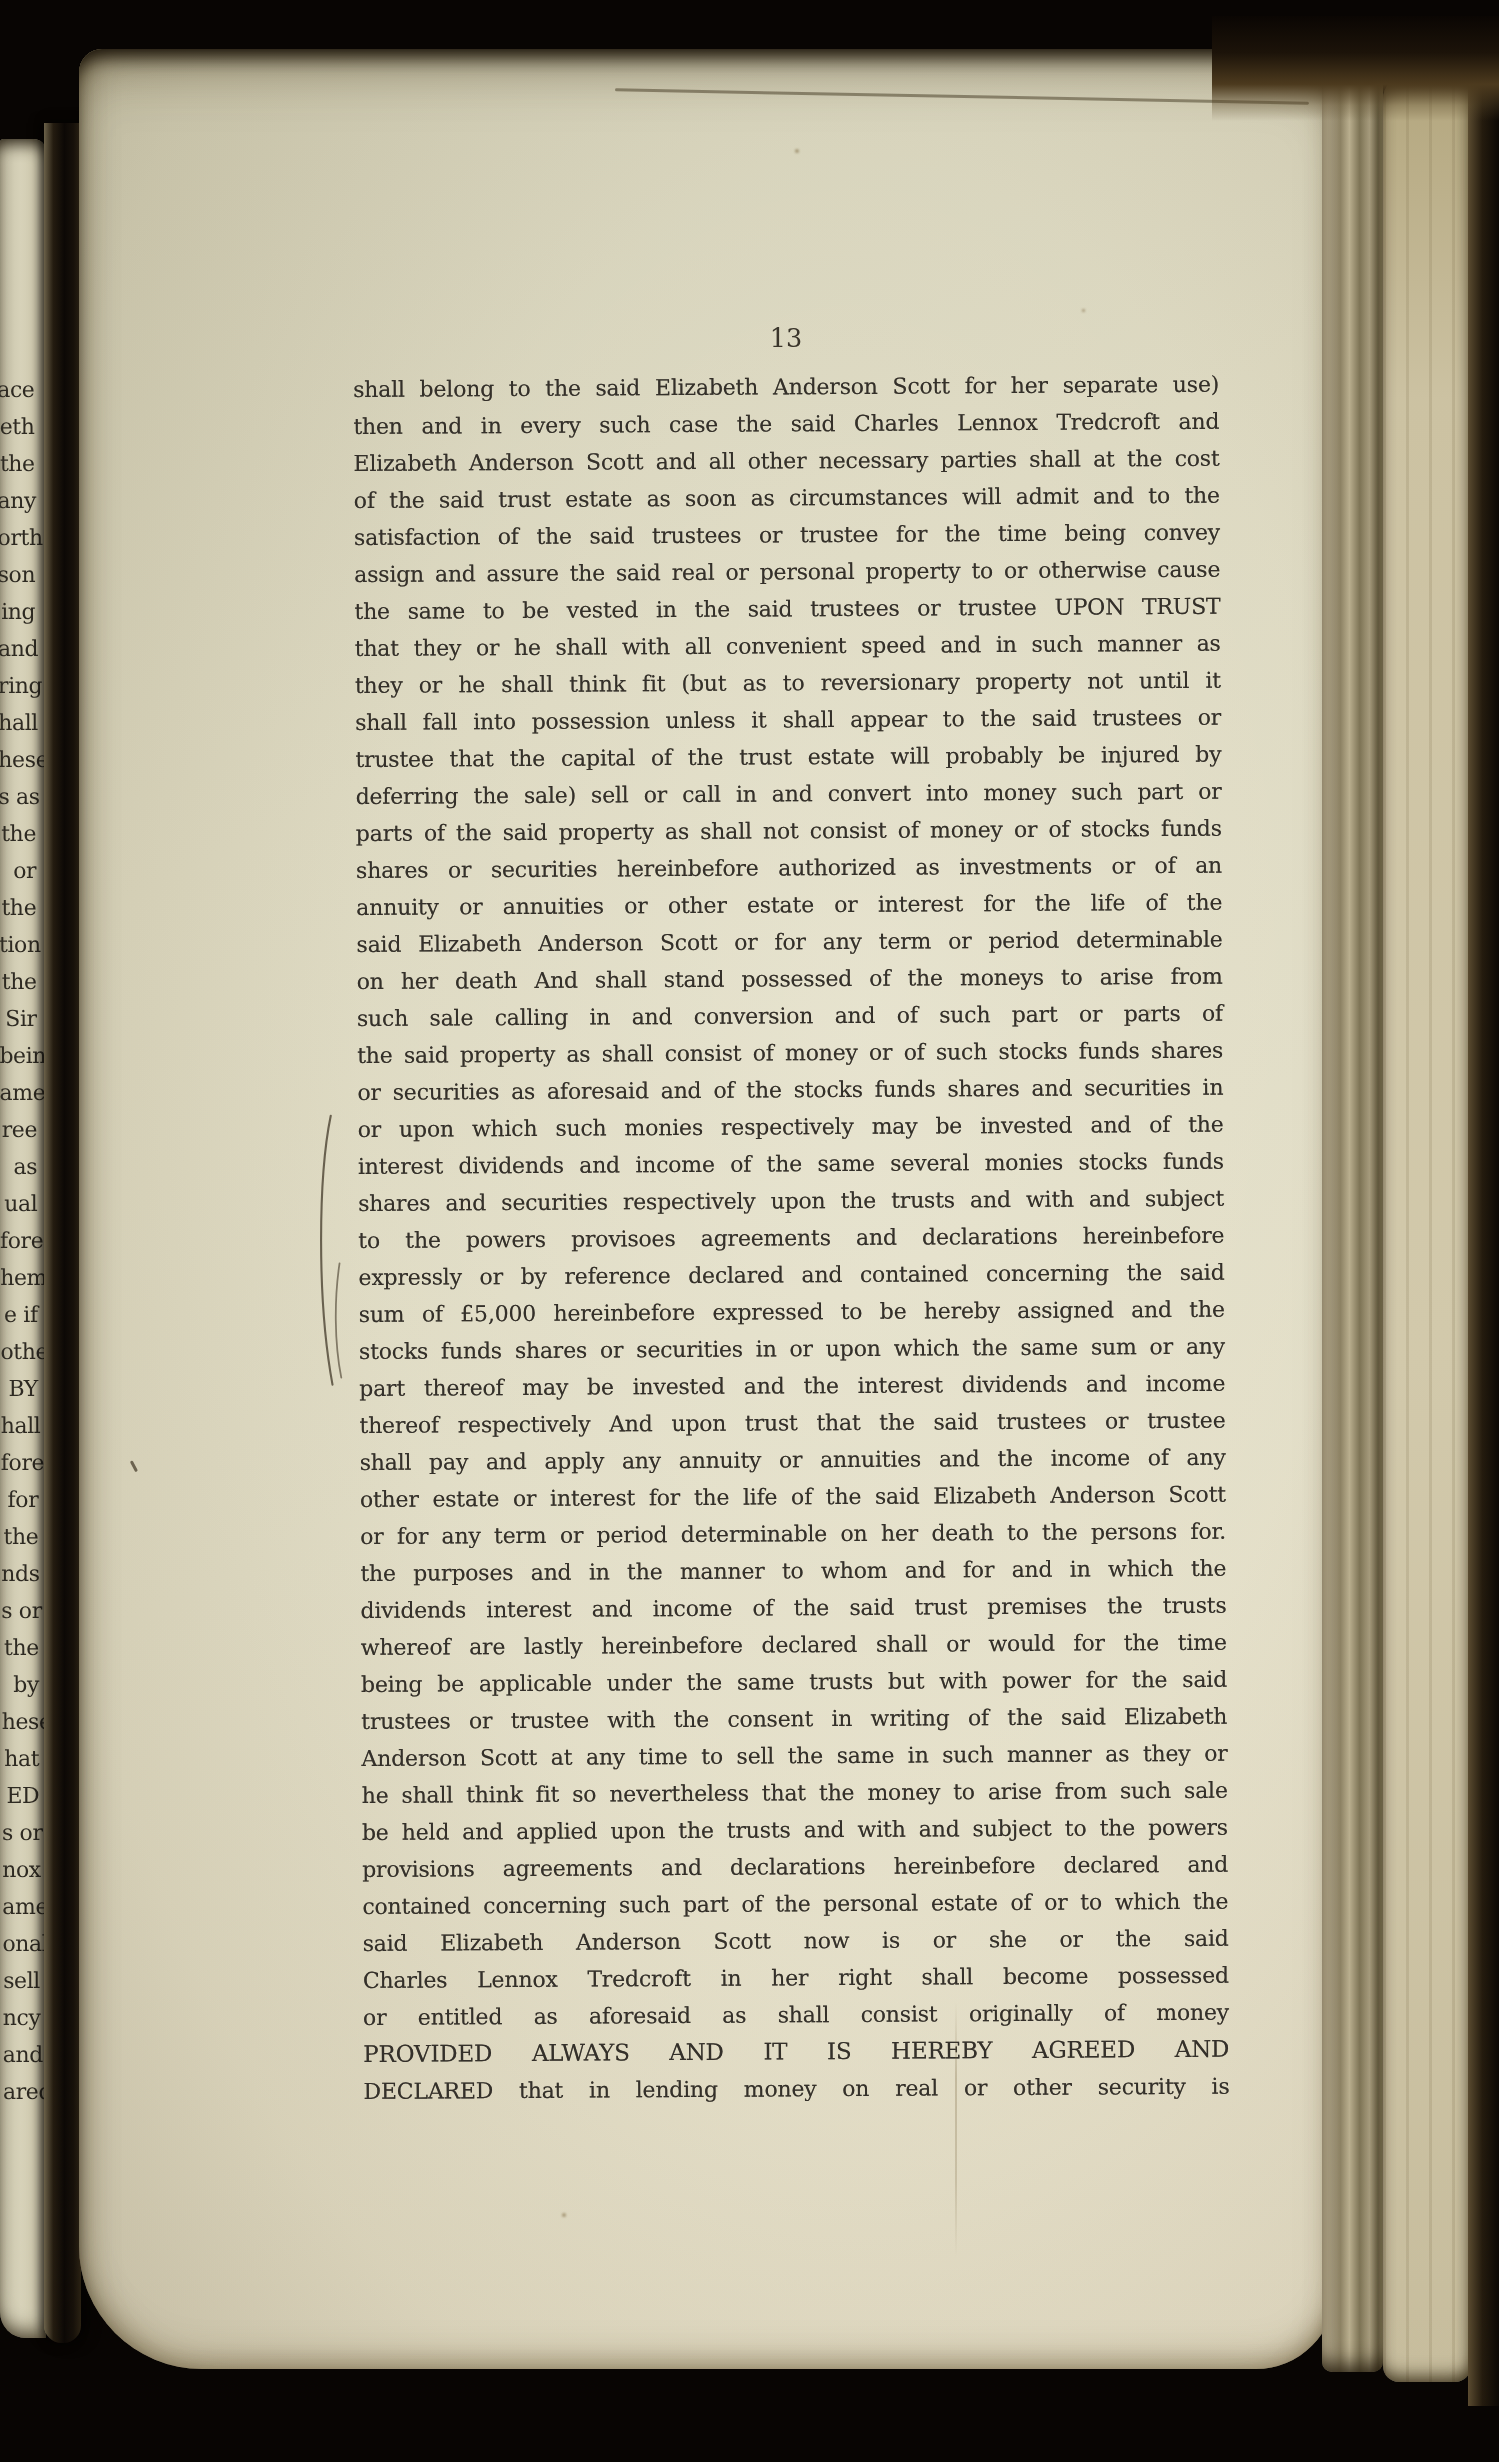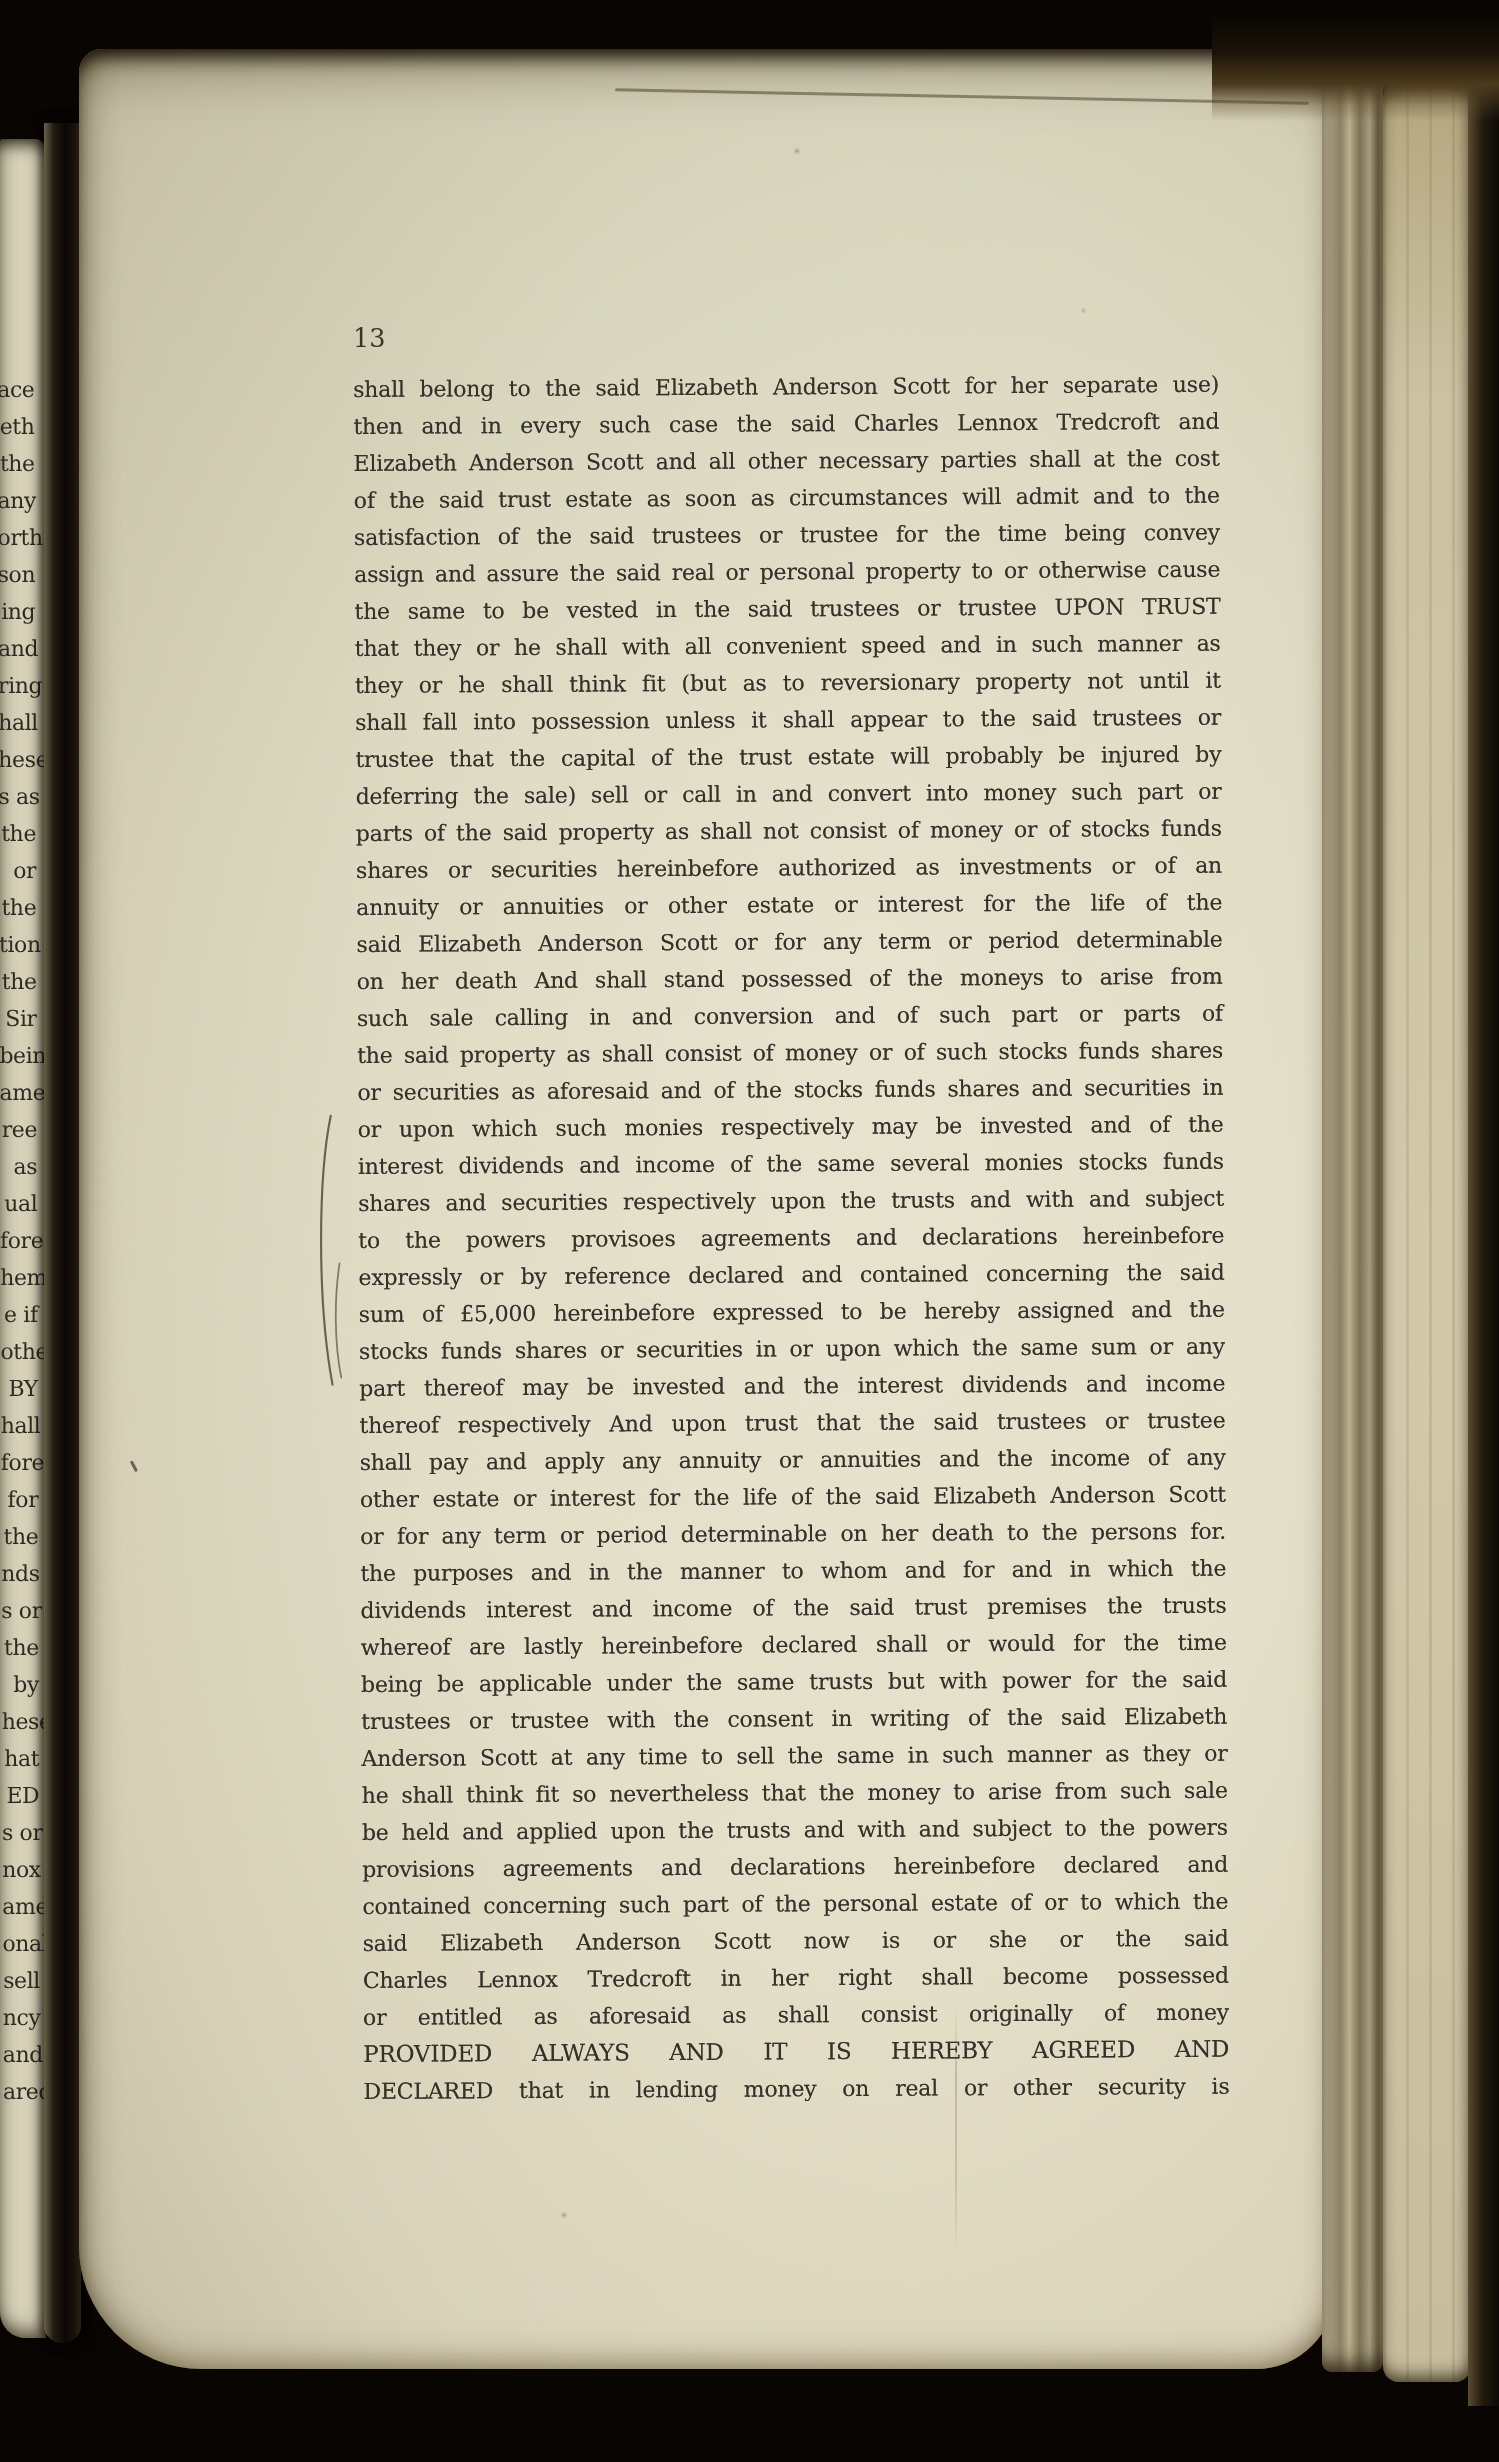--- a/index.html
+++ b/index.html
@@ -69,21 +69,21 @@
   .edgeB{
     position:absolute;left:1468px;top:61px;width:32px;height:2345px;z-index:4;
     background:linear-gradient(90deg,#5a4b30 0%,#241b0e 45%,#0a0704 100%);
   }
   .topright-band{
     position:absolute;left:1212px;top:16px;width:288px;height:105px;z-index:5;
     background:linear-gradient(180deg,#0a0603 0%,#1c1309 35%,#4c3a1e 65%,rgba(90,72,40,.35) 85%,rgba(0,0,0,0) 100%);
   }
   
   .pagenum{
-    position:absolute;left:353px;top:323px;width:866px;
+    position:absolute;left:353px;top:323px;width:866px;text-align:center;
     font-size:25.5px;color:#3a352b;z-index:6;
   }
   .textblock{
     position:absolute;left:353px;top:371px;width:866px;z-index:6;
     transform:rotate(-0.35deg);transform-origin:0 0;
     color:#34302a;
   }
   .line{
     height:37px;line-height:37px;font-size:22px;letter-spacing:-0.2px;
     text-align:justify;text-align-last:justify;white-space:nowrap;

